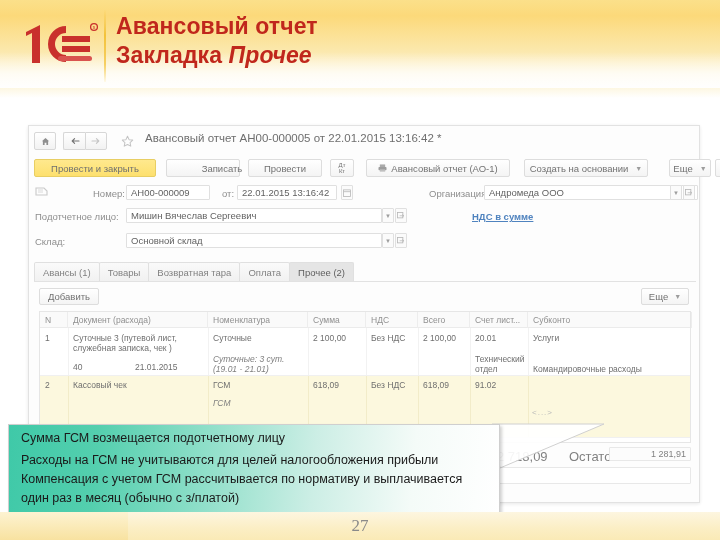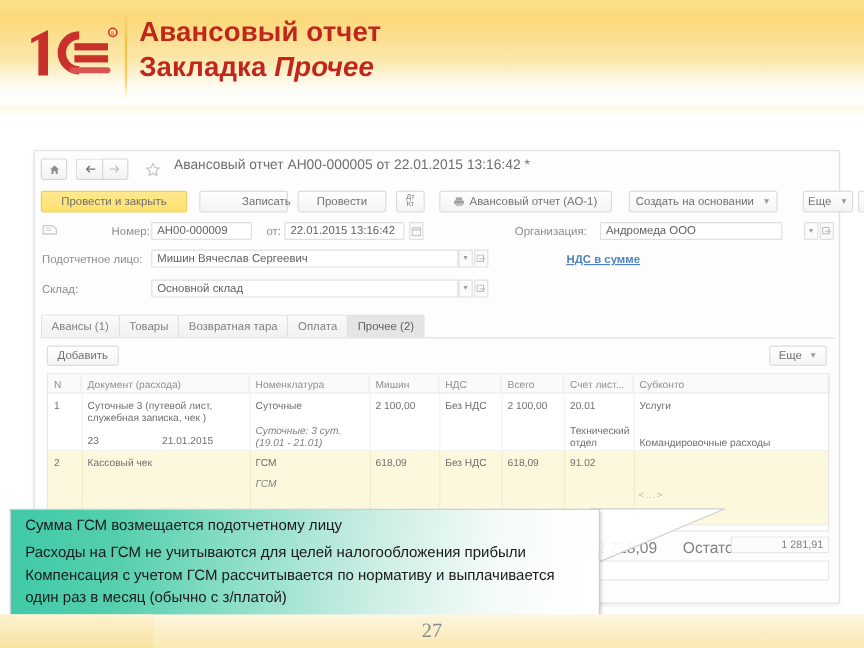--- a/index.html
+++ b/index.html
@@ -306,21 +306,21 @@
       <div class="fld-label" style="left:193px; top:62px;">от:</div>
       <div class="fld-box" style="left:208px; top:59px; width:100px;">22.01.2015 13:16:42</div>
       <div class="fld-btn" style="left:312px; top:59px;">
         <svg width="8" height="8" viewBox="0 0 9 9">
           <rect x="0.5" y="1" width="8" height="7.4" fill="none" stroke="#b5b5b5" stroke-width="0.9"></rect>
           <path d="M0.5 3 L8.5 3" stroke="#b5b5b5" stroke-width="0.9"></path>
         </svg>
       </div>
 
       <div class="fld-label" style="left:400px; top:62px;">Организация:</div>
-      <div class="fld-box" style="left:455px; top:59px; width:152px;margin-left:16px;">Андромеда ООО</div>
+      <div class="fld-box" style="left:455px; top:59px; width:214px;">Андромеда ООО</div>
       <div class="fld-btn" style="left:641px; top:59px;">
         <span>▼</span>
       </div>
       <div class="fld-btn" style="left:654px; top:59px;">
         <svg width="8" height="8" viewBox="0 0 9 9">
           <rect x="0.6" y="0.6" width="6" height="6" fill="none" stroke="#b5b5b5" stroke-width="0.9"></rect>
           <path d="M3 4.2 L7.6 4.2 M6 2.8 L7.8 4.2 L6 5.6" stroke="#b5b5b5" stroke-width="0.8" fill="none"></path>
         </svg>
       </div>
 
@@ -363,39 +363,39 @@
         <span>Еще</span>
         <span class="caret">▼</span>
       </div>
 
       <div class="grid">
 
         <div class="grid-head">
           <div class="gh" style="left:0;   width:28px;">N</div>
           <div class="gh" style="left:28px;  width:140px;">Документ (расхода)</div>
           <div class="gh" style="left:168px; width:100px;">Номенклатура</div>
-          <div class="gh" style="left:268px; width:58px;">Мишин</div>
+          <div class="gh" style="left:268px; width:58px;">Сумма</div>
           <div class="gh" style="left:326px; width:52px;">НДС</div>
           <div class="gh" style="left:378px; width:52px;">Всего</div>
           <div class="gh" style="left:430px; width:58px;">Счет лист...</div>
           <div class="gh" style="left:488px; width:164px;">Субконто</div>
         </div>
 
         <div class="grow r1">
           <div class="vdiv" style="left:28px;"></div>
             <div class="vdiv" style="left:168px;"></div>
           <div class="vdiv" style="left:268px;"></div>
             <div class="vdiv" style="left:326px;"></div>
           <div class="vdiv" style="left:378px;"></div>
             <div class="vdiv" style="left:430px;"></div>
           <div class="vdiv" style="left:488px;"></div>
 
           <div class="gc" style="left:0;    top:5px;  width:28px;">1</div>
           <div class="gc wrap" style="left:28px; top:5px;  width:138px;">Суточные 3 (путевой лист, служебная записка, чек )</div>
-          <div class="gc" style="left:28px; top:34px;">23</div>
+          <div class="gc" style="left:28px; top:34px;">40</div>
           <div class="gc" style="left:90px; top:34px;">21.01.2015</div>
           <div class="gc" style="left:168px;top:5px;  width:98px;">Суточные</div>
           <div class="gc wrap ital" style="left:168px;top:26px; width:98px;">Суточные: 3 сут. (19.01 - 21.01)</div>
           <div class="gc" style="left:268px;top:5px;">2 100,00</div>
           <div class="gc" style="left:326px;top:5px;">Без НДС</div>
           <div class="gc" style="left:378px;top:5px;">2 100,00</div>
           <div class="gc" style="left:430px;top:5px;">20.01</div>
           <div class="gc wrap" style="left:430px;top:26px; width:56px;">Технический отдел</div>
           <div class="gc" style="left:488px;top:5px;">Услуги</div>
           <div class="gc" style="left:488px;top:36px;">Командировочные расходы</div>

